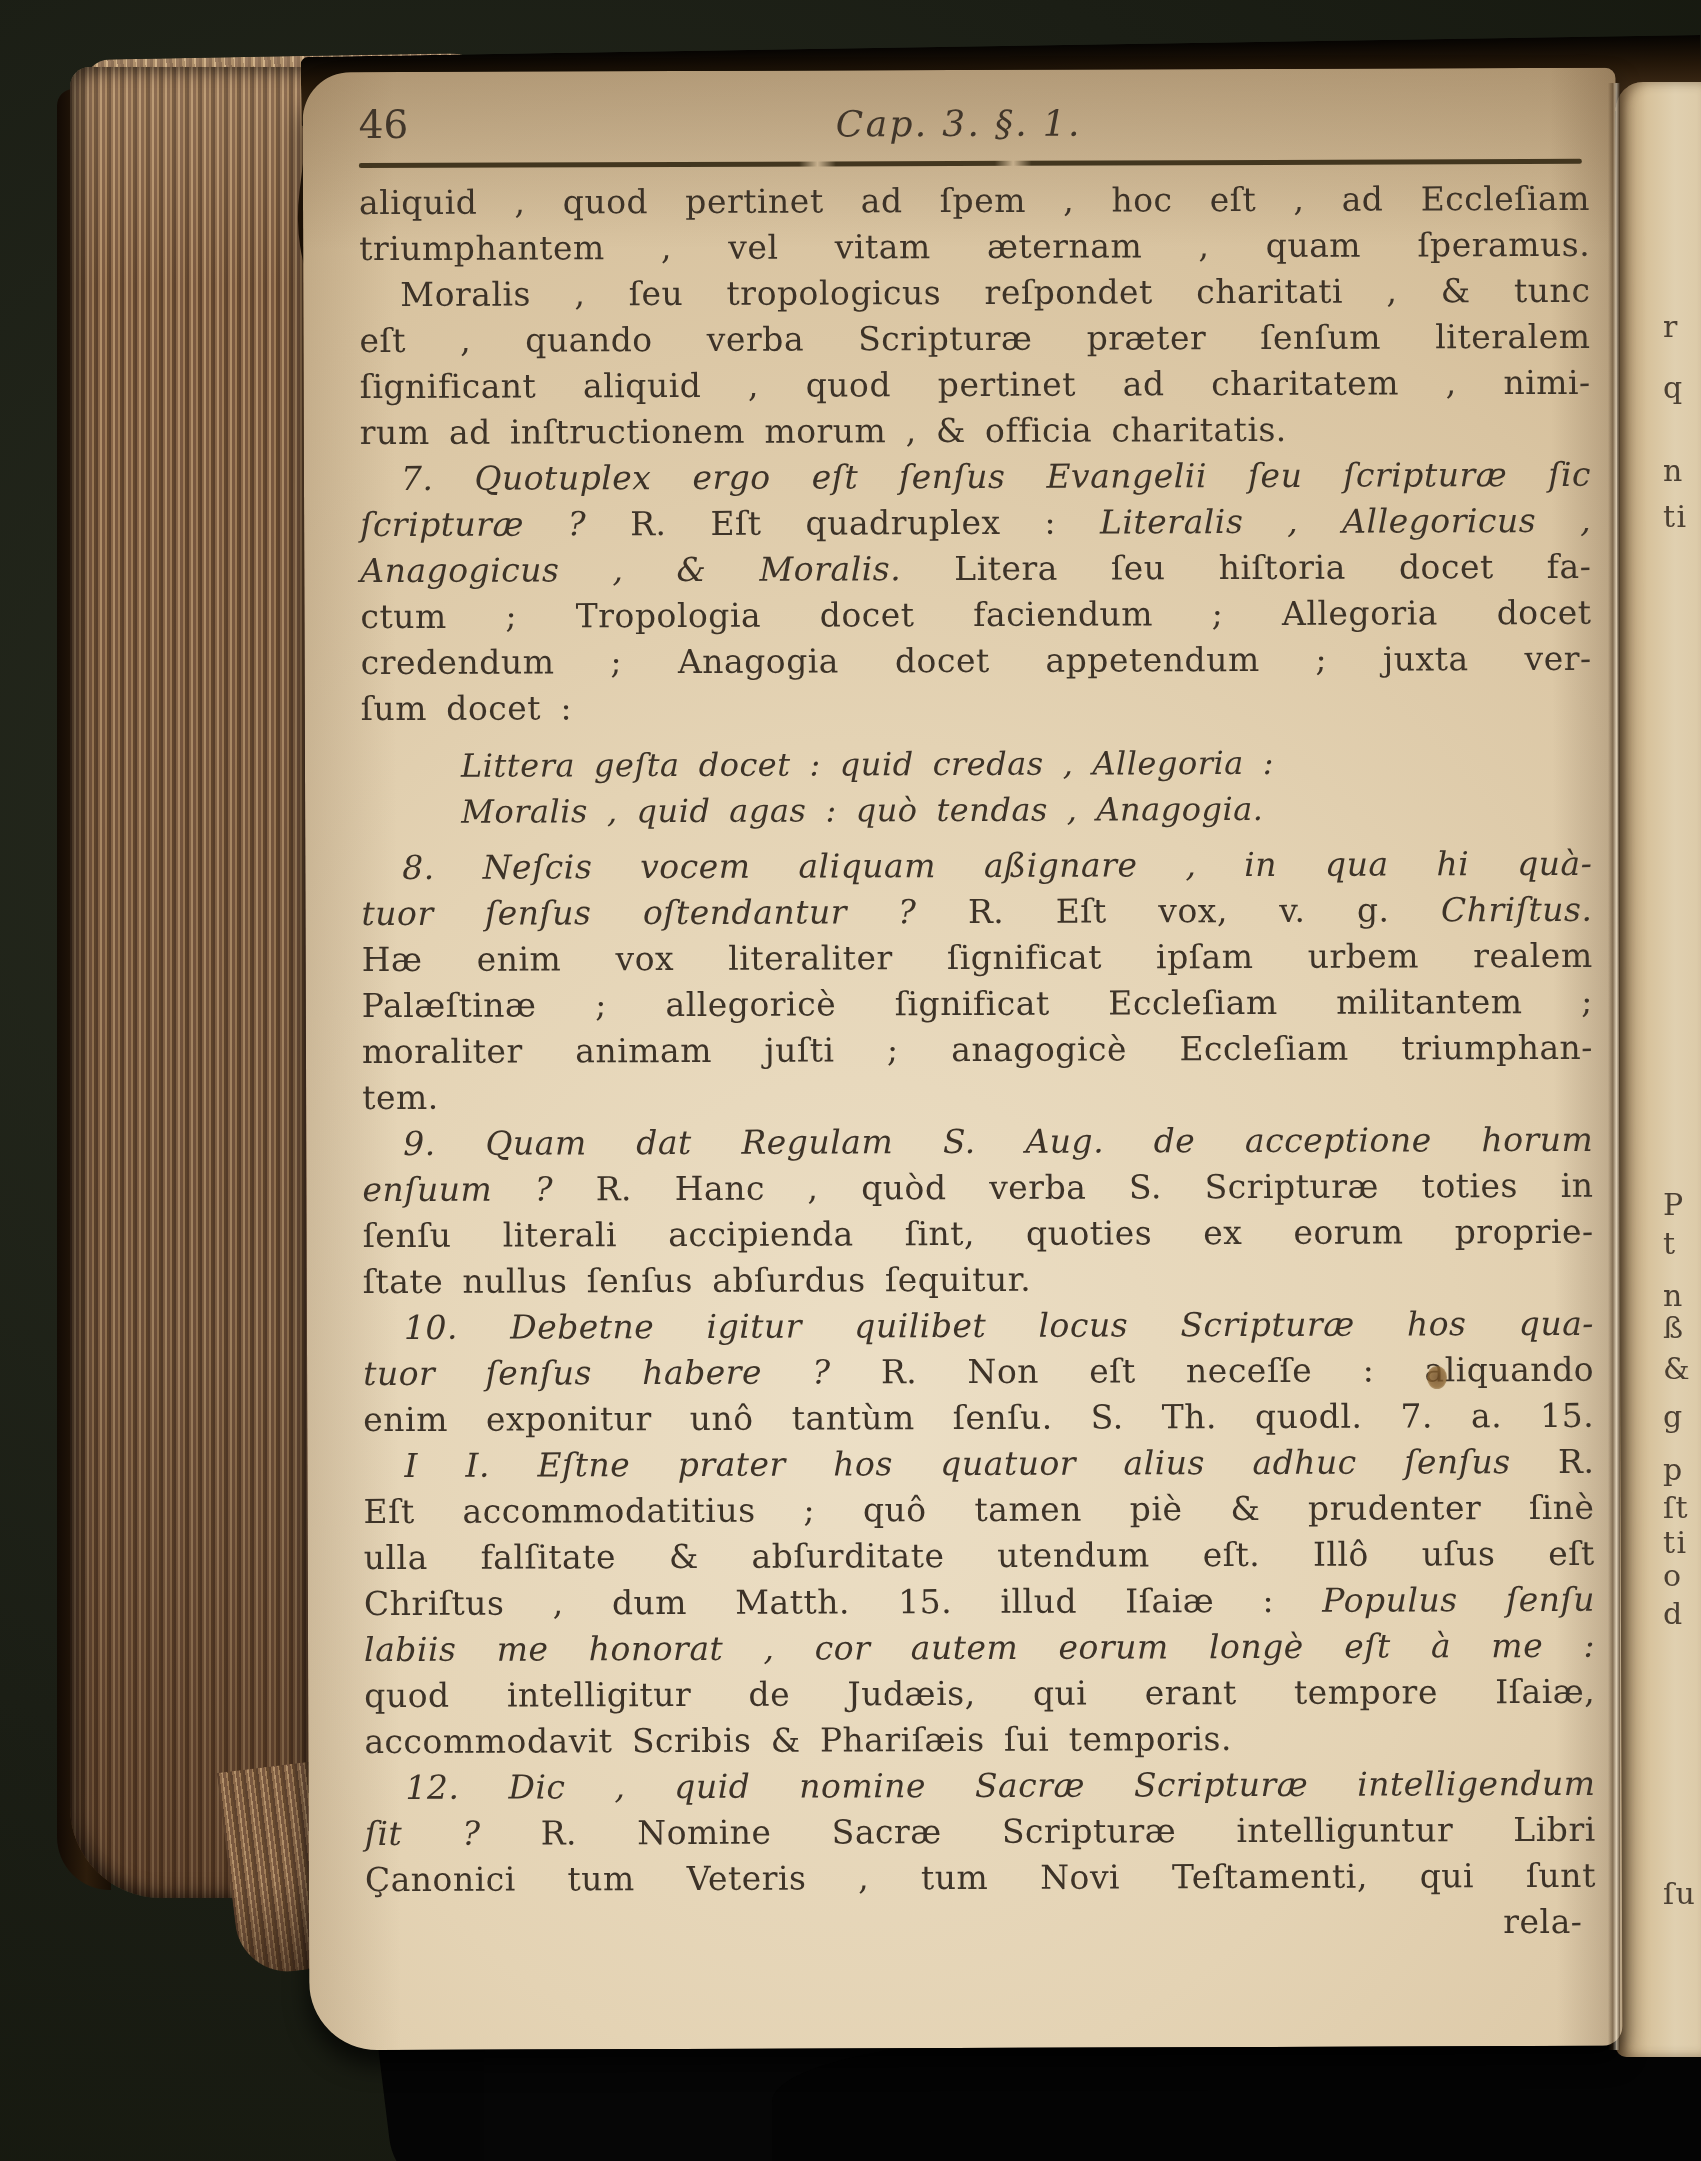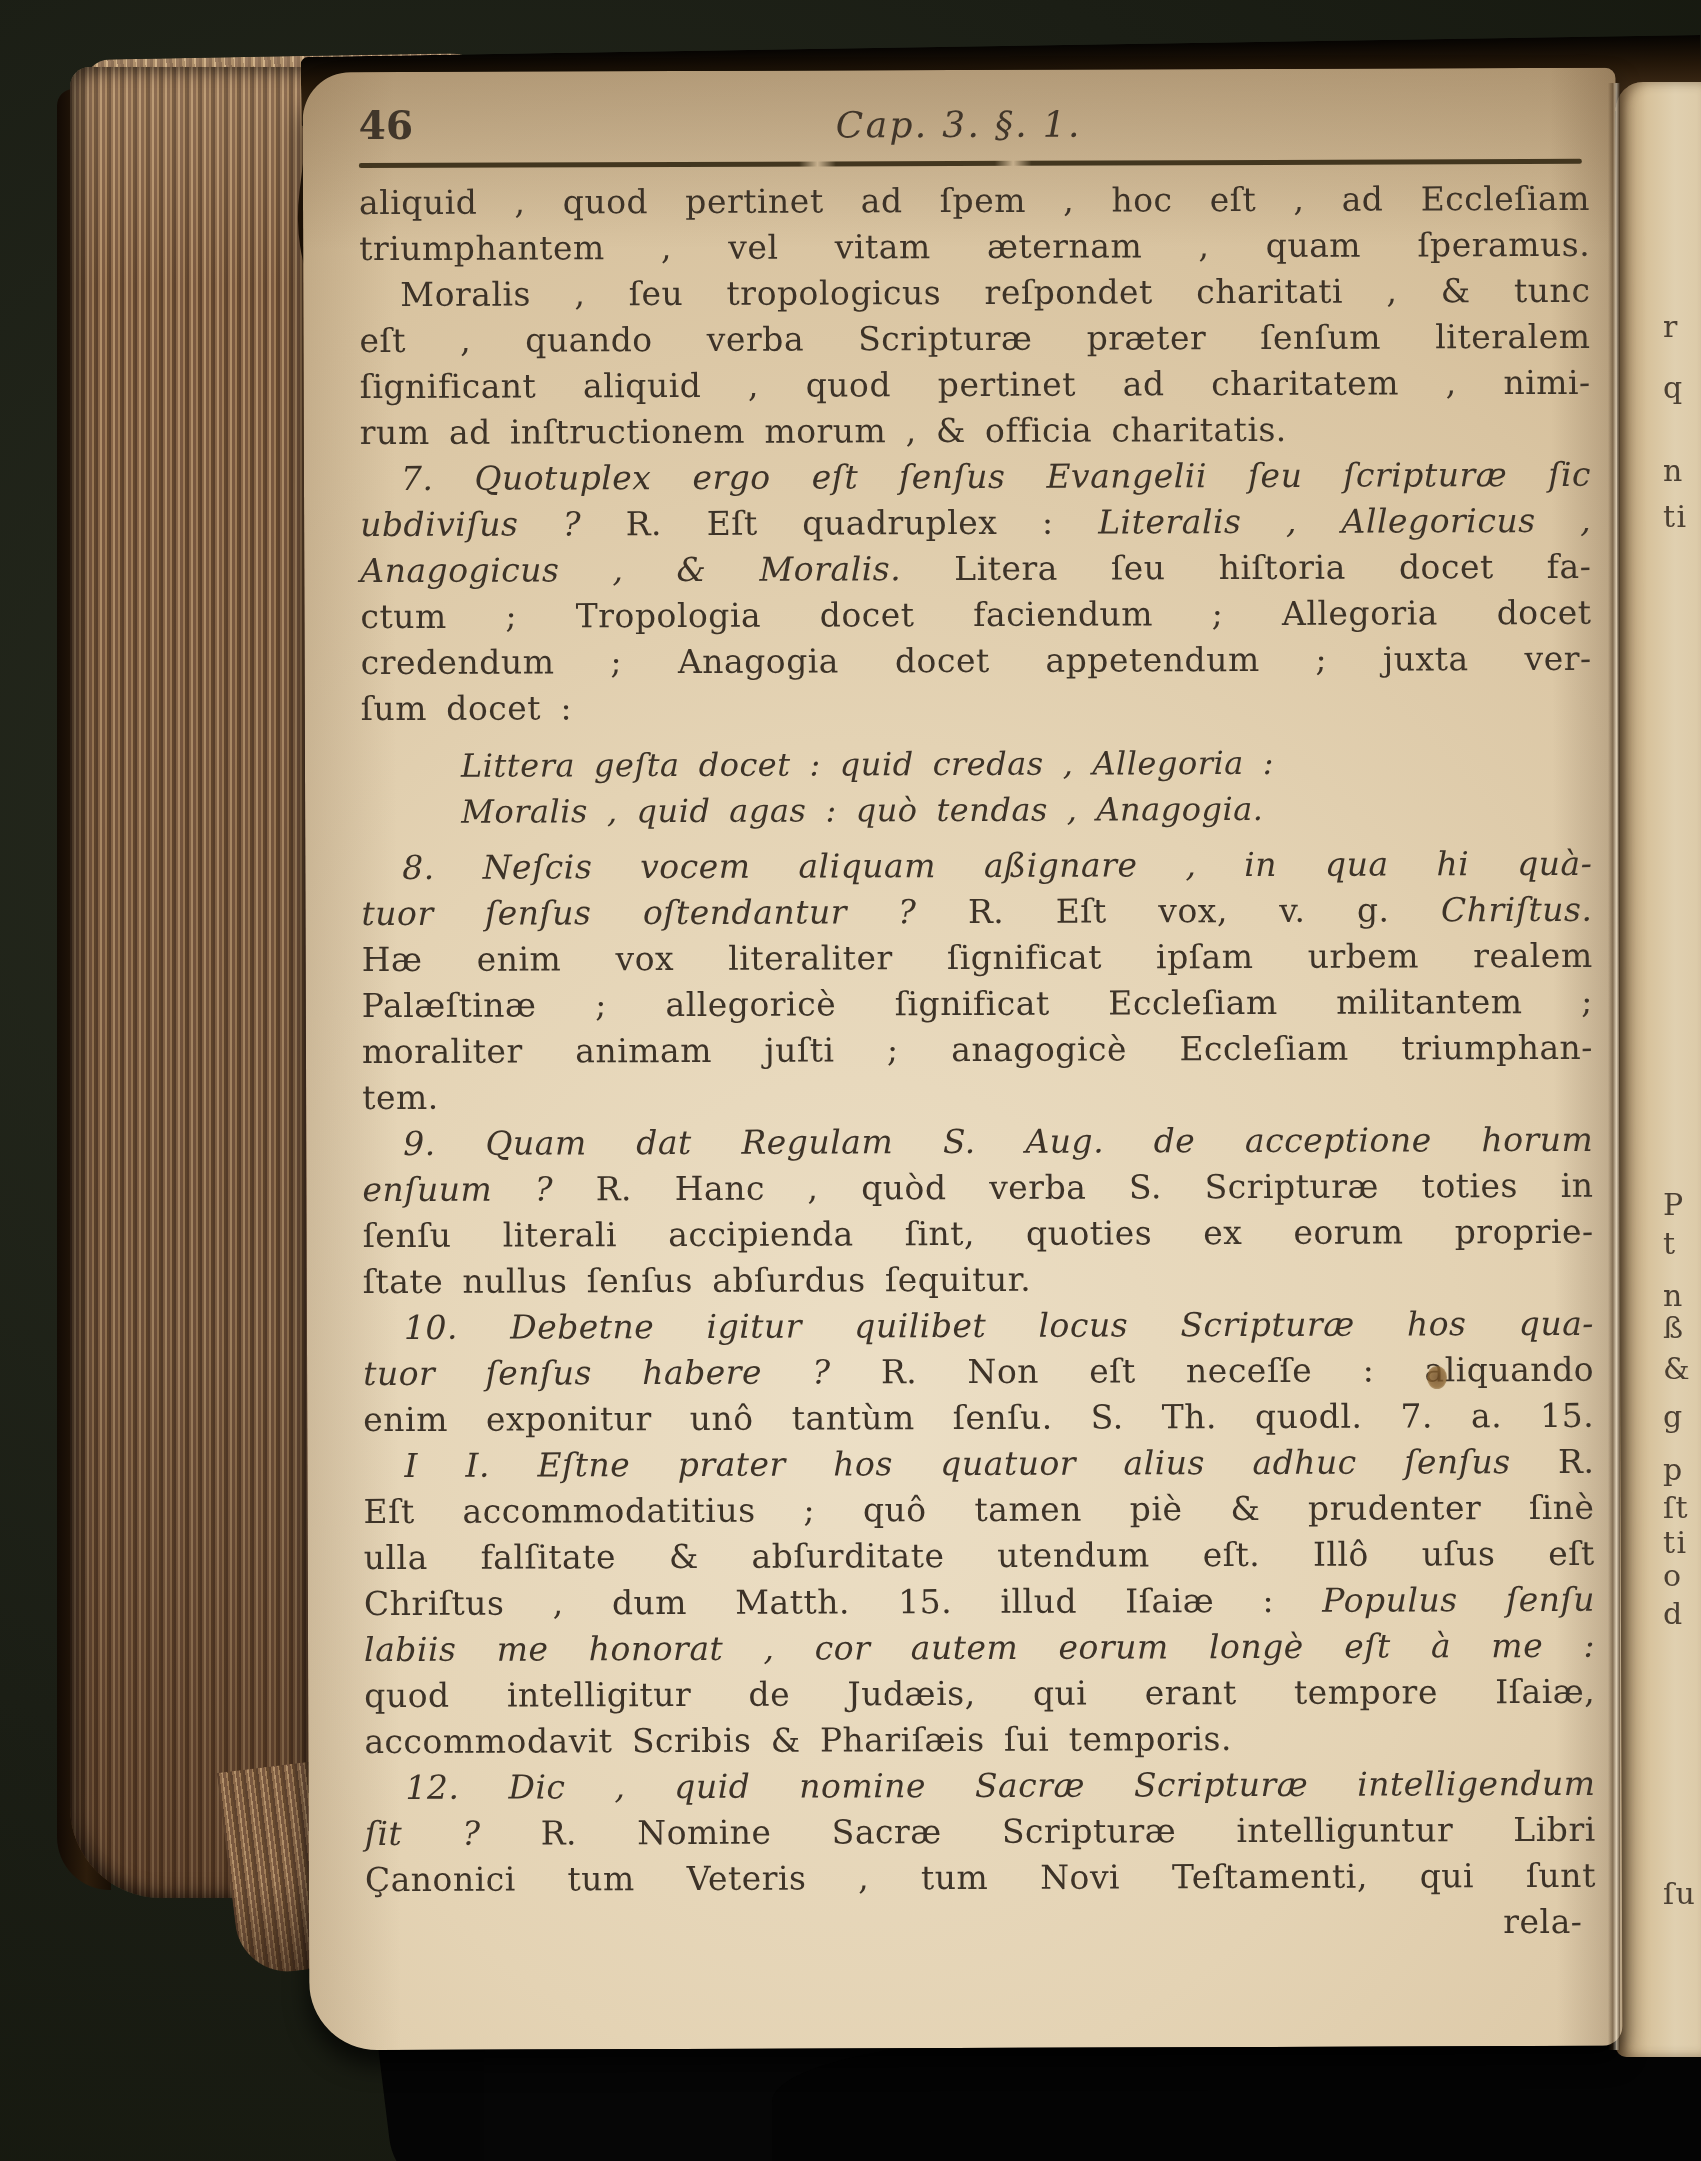--- a/index.html
+++ b/index.html
@@ -48,21 +48,21 @@
     transform:rotate(-0.2deg);
     background:
       linear-gradient(180deg, rgba(100,70,40,.30), rgba(0,0,0,0) 9%),
       linear-gradient(270deg, rgba(90,65,40,.28), rgba(0,0,0,0) 5%),
       linear-gradient(90deg, rgba(120,90,55,.22), rgba(0,0,0,0) 7%),
       radial-gradient(115% 85% at 42% 68%, #ecdfc6 0%, #e4d3b4 40%, #d9c4a1 72%, #cbb38c 100%);
     border-radius:48px 10.6px 19.7px 68px;
     box-shadow:0 15px 23px rgba(0,0,0,.7);}
   .page-inner{position:absolute;inset:0;padding:30px 26px 0 56px;box-sizing:border-box;}
   .header-row{display:flex;align-items:baseline;height:61px;color:#41362a;}
-  .page-num{width:113px;font-size:39px;font-weight:bold;}
+  .page-num{width:113px;font-size:39px;}
   .running-header{flex:1;text-align:center;transform:translateX(-72px);
     font-style:italic;font-size:36px;letter-spacing:2.3px;}
   .head-rule{height:5.3px;margin:0 7.6px 12px 0;border-radius:2.3px;
     background:linear-gradient(90deg,#42361f 0%,#42361f 36%,rgba(66,54,31,0) 37.5%,#42361f 39%,#42361f 52%,rgba(66,54,31,0) 53.5%,#42361f 55%,#42361f 100%);}
   .text-block{font-size:33px;color:#3d3328;word-spacing:8.3px;letter-spacing:0.5px;}
   .line{height:46px;line-height:46px;white-space:nowrap;
     text-align:justify;text-align-last:justify;}
   .line.ns{text-align:left;text-align-last:auto;}
   .line.verse{text-align:left;text-align-last:auto;padding-left:100px;font-size:32px;}
   .line.catch{text-align:right;text-align-last:auto;padding-right:13.6px;}
@@ -125,21 +125,21 @@
       </div>
       <div class="head-rule"></div>
       <div class="text-block">
           <div class="line "><span class="ro">aliquid , quod pertinet ad ſpem , hoc eſt , ad Eccleſiam</span></div>
           <div class="line "><span class="ro">triumphantem , vel vitam æternam , quam ſperamus.</span></div>
           <div class="line p"><span class="ro">Moralis , ſeu tropologicus reſpondet charitati , &amp; tunc</span></div>
           <div class="line "><span class="ro">eſt , quando verba Scripturæ præter ſenſum literalem</span></div>
           <div class="line "><span class="ro">ſignificant aliquid , quod pertinet ad charitatem , nimi-</span></div>
           <div class="line ns"><span class="ro">rum ad inſtructionem morum , &amp; officia charitatis.</span></div>
           <div class="line p"><span class="it">7. Quotuplex ergo eſt ſenſus Evangelii ſeu ſcripturæ ſic</span></div>
-          <div class="line "><span class="it">ubdiviſus ? </span><span class="ro">R. Eſt quadruplex : </span><span class="it">Literalis , Allegoricus ,</span></div>
+          <div class="line "><span class="it">ſcripturæ ? </span><span class="ro">R. Eſt quadruplex : </span><span class="it">Literalis , Allegoricus ,</span></div>
           <div class="line "><span class="it">Anagogicus , &amp; Moralis.</span><span class="ro">  Litera ſeu hiſtoria docet fa-</span></div>
           <div class="line "><span class="ro">ctum ; Tropologia docet faciendum ; Allegoria docet</span></div>
           <div class="line "><span class="ro">credendum ; Anagogia docet appetendum ; juxta ver-</span></div>
           <div class="line ns"><span class="ro">ſum docet :</span></div>
           <div class="line verse gap"><span class="it">Littera geſta docet : quid credas , Allegoria :</span></div>
           <div class="line verse"><span class="it">Moralis , quid agas : quò tendas , Anagogia.</span></div>
           <div class="line p gap"><span class="it">8. Neſcis vocem aliquam aßignare , in qua hi quà-</span></div>
           <div class="line "><span class="it">tuor ſenſus oſtendantur ? </span><span class="ro">R. Eſt vox, v. g. </span><span class="it">Chriſtus.</span></div>
           <div class="line "><span class="ro">Hæ enim vox literaliter ſignificat ipſam urbem realem</span></div>
           <div class="line "><span class="ro">Palæſtinæ ; allegoricè ſignificat Eccleſiam militantem ;</span></div>

